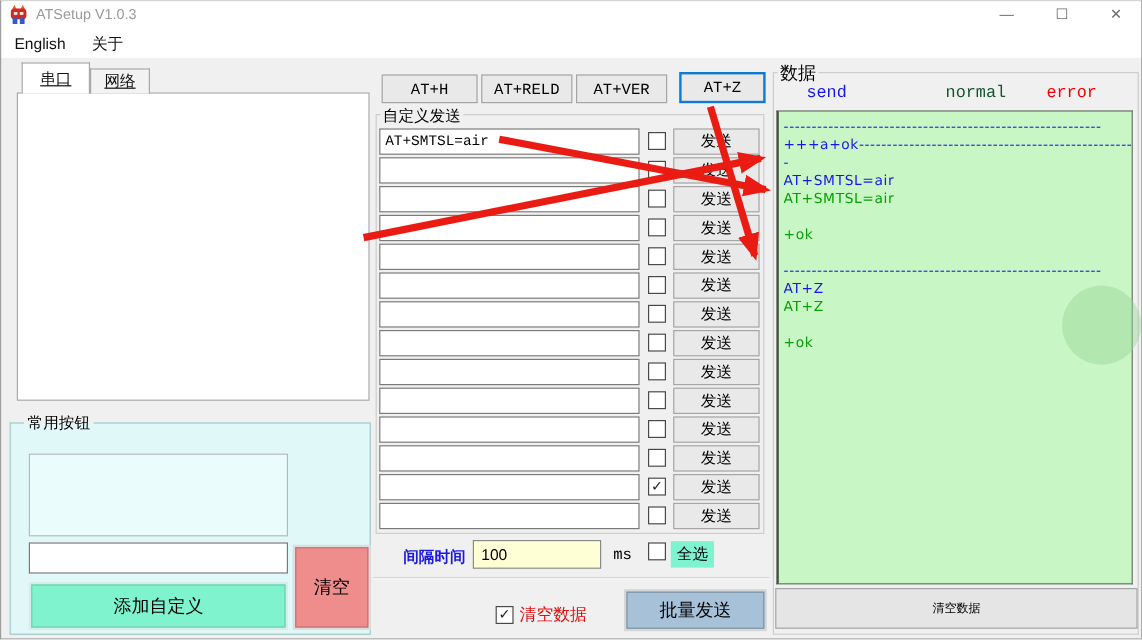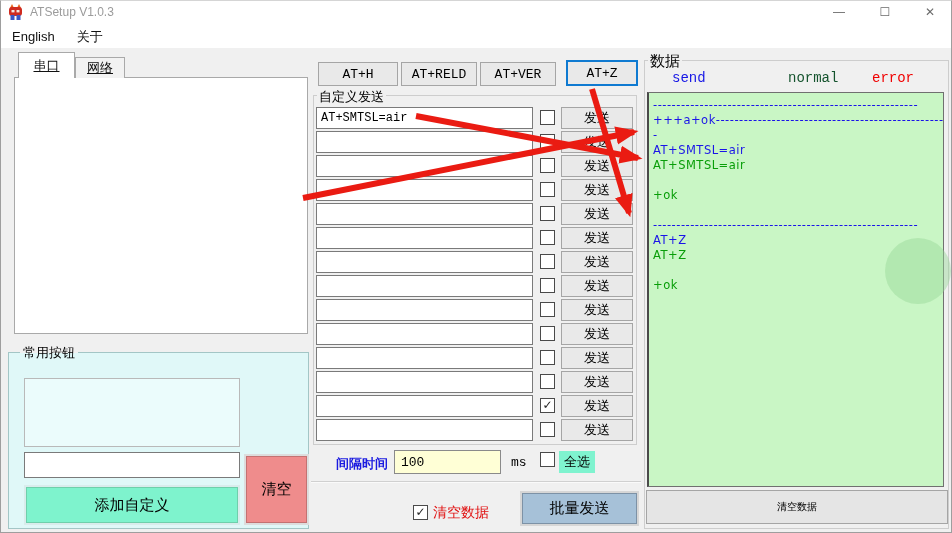--- a/index.html
+++ b/index.html
@@ -52,21 +52,21 @@
   #custom-title{left:317px;top:88px;font-size:13px;color:#000;background:#f0f0f0;padding:0 2px;z-index:2;}
   #custom-group{left:313px;top:95px;width:324px;height:350px;border:1px solid #cdcdcd;box-sizing:border-box;}
   .row-input{position:absolute;box-sizing:border-box;width:217px;height:22px;border:1px solid #7a7a7a;background:#fff;
              font-family:"Liberation Mono","DejaVu Sans Mono",monospace;font-size:12px;padding:0 4px;}
   .cb{position:absolute;box-sizing:border-box;width:15px;height:15px;background:#fff;border:1px solid #4a4a4a;
       font-size:12px;line-height:13px;text-align:center;color:#222;}
   .send-btn{position:absolute;width:72px;height:22px;}
 
   #interval-label{left:336px;top:455px;font-size:13px;font-weight:bold;color:#1a1ae0;}
   #interval-input{left:394px;top:450px;width:107px;height:24px;box-sizing:border-box;background:#ffffd6;border:1px solid #8a8a8a;
-                  font-family:Liberation Mono, monospace;font-size:13px;padding:0 6px;}
+                  font-family:Liberation Sans, sans-serif;font-size:13px;padding:0 6px;}
   #interval-unit{left:511px;top:455px;font-size:13px;}
   #selectall-cb{left:540px;top:452px;}
   #selectall-label{left:559px;top:451px;background:#7ff3cf;padding:2px 5px;font-size:13px;color:#000;}
   #mid-divider{left:311px;top:481px;width:330px;height:0;border-top:1px solid #d0d0d0;border-bottom:1px solid #fafafa;}
   #loop-cb{left:413px;top:505px;}
   #loop-label{left:433px;top:504px;font-size:14px;color:#e01010;}
   #btn-batch{left:522px;top:493px;width:115px;height:31px;background:#a6c1d8;border:1px solid #7d92a6;box-shadow:0 0 0 2px #d6d6d6;font-size:15px;}
 
   
   #data-title{left:648px;top:52px;font-size:15px;color:#000;background:#f0f0f0;padding:0 2px;z-index:2;}

